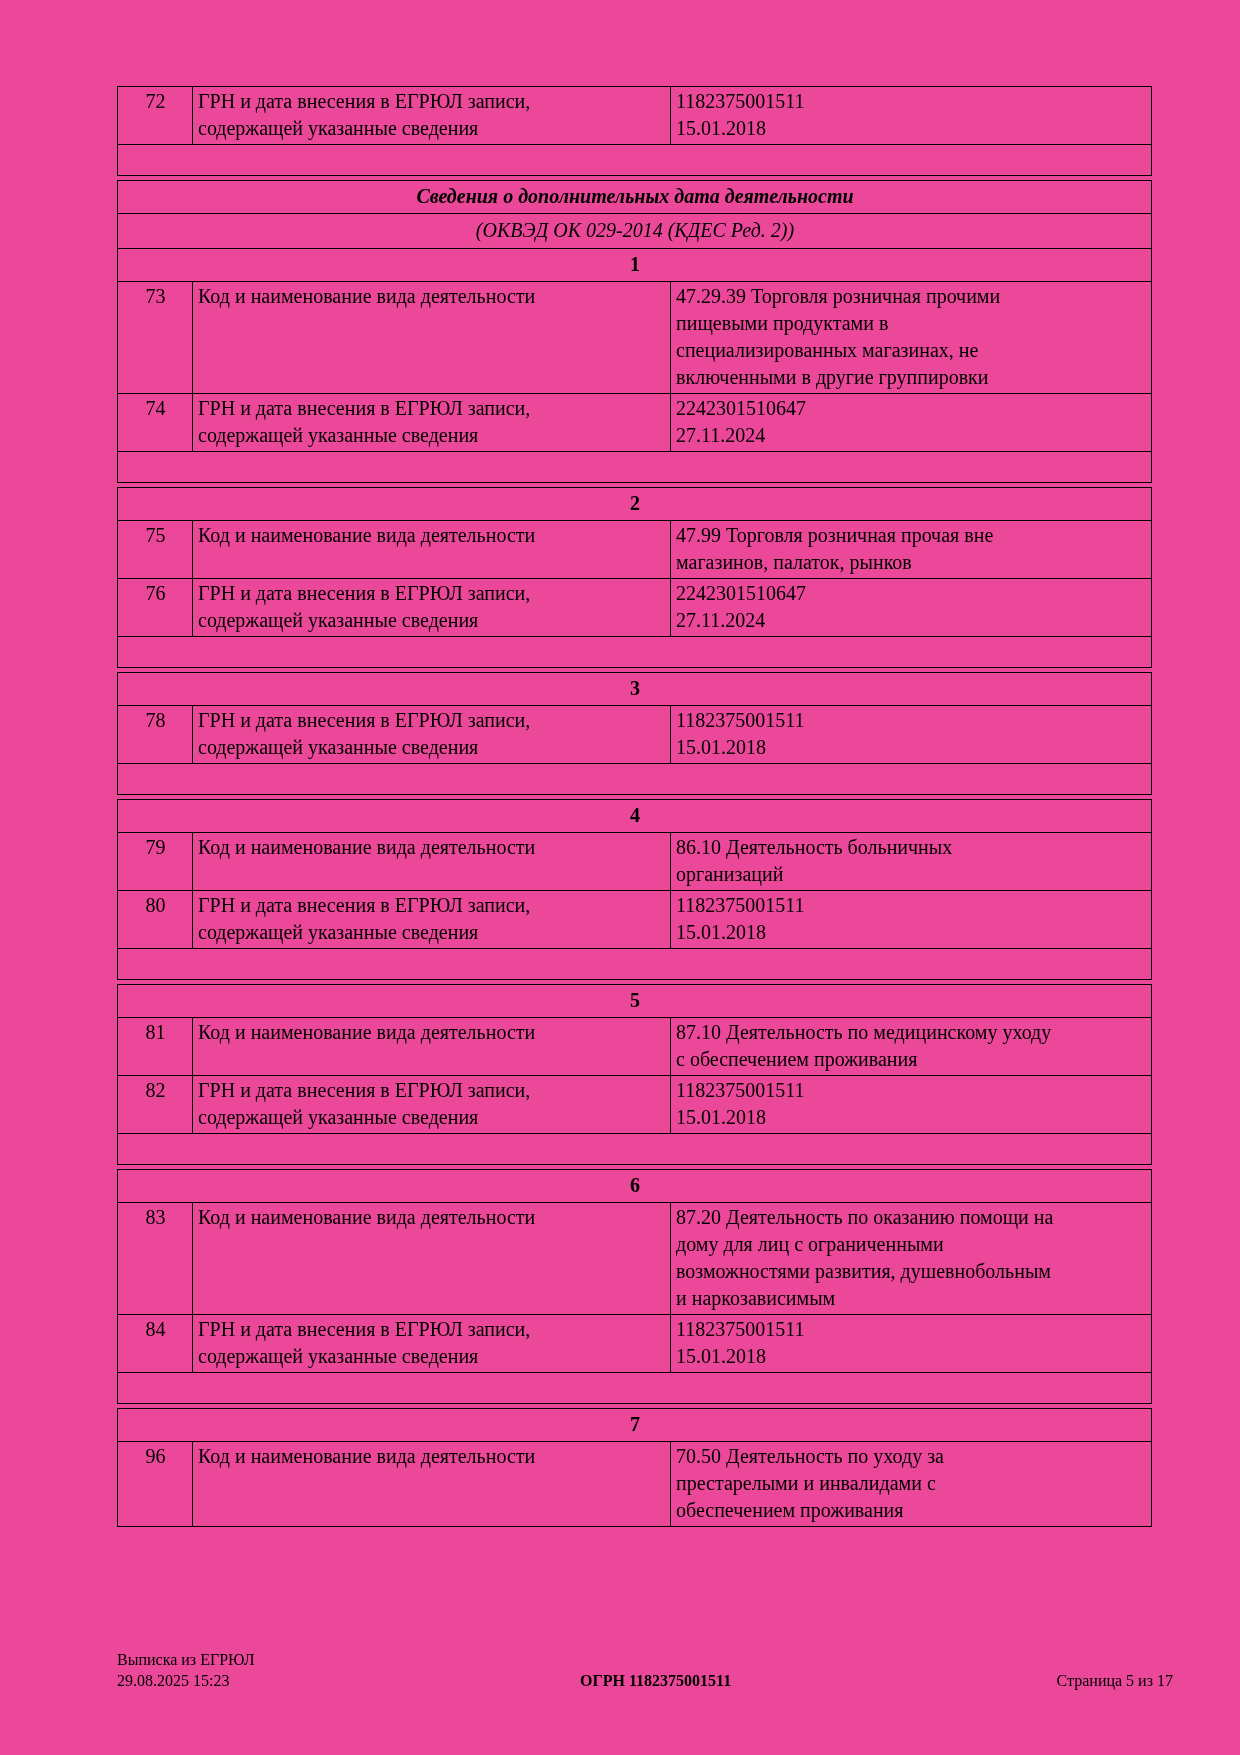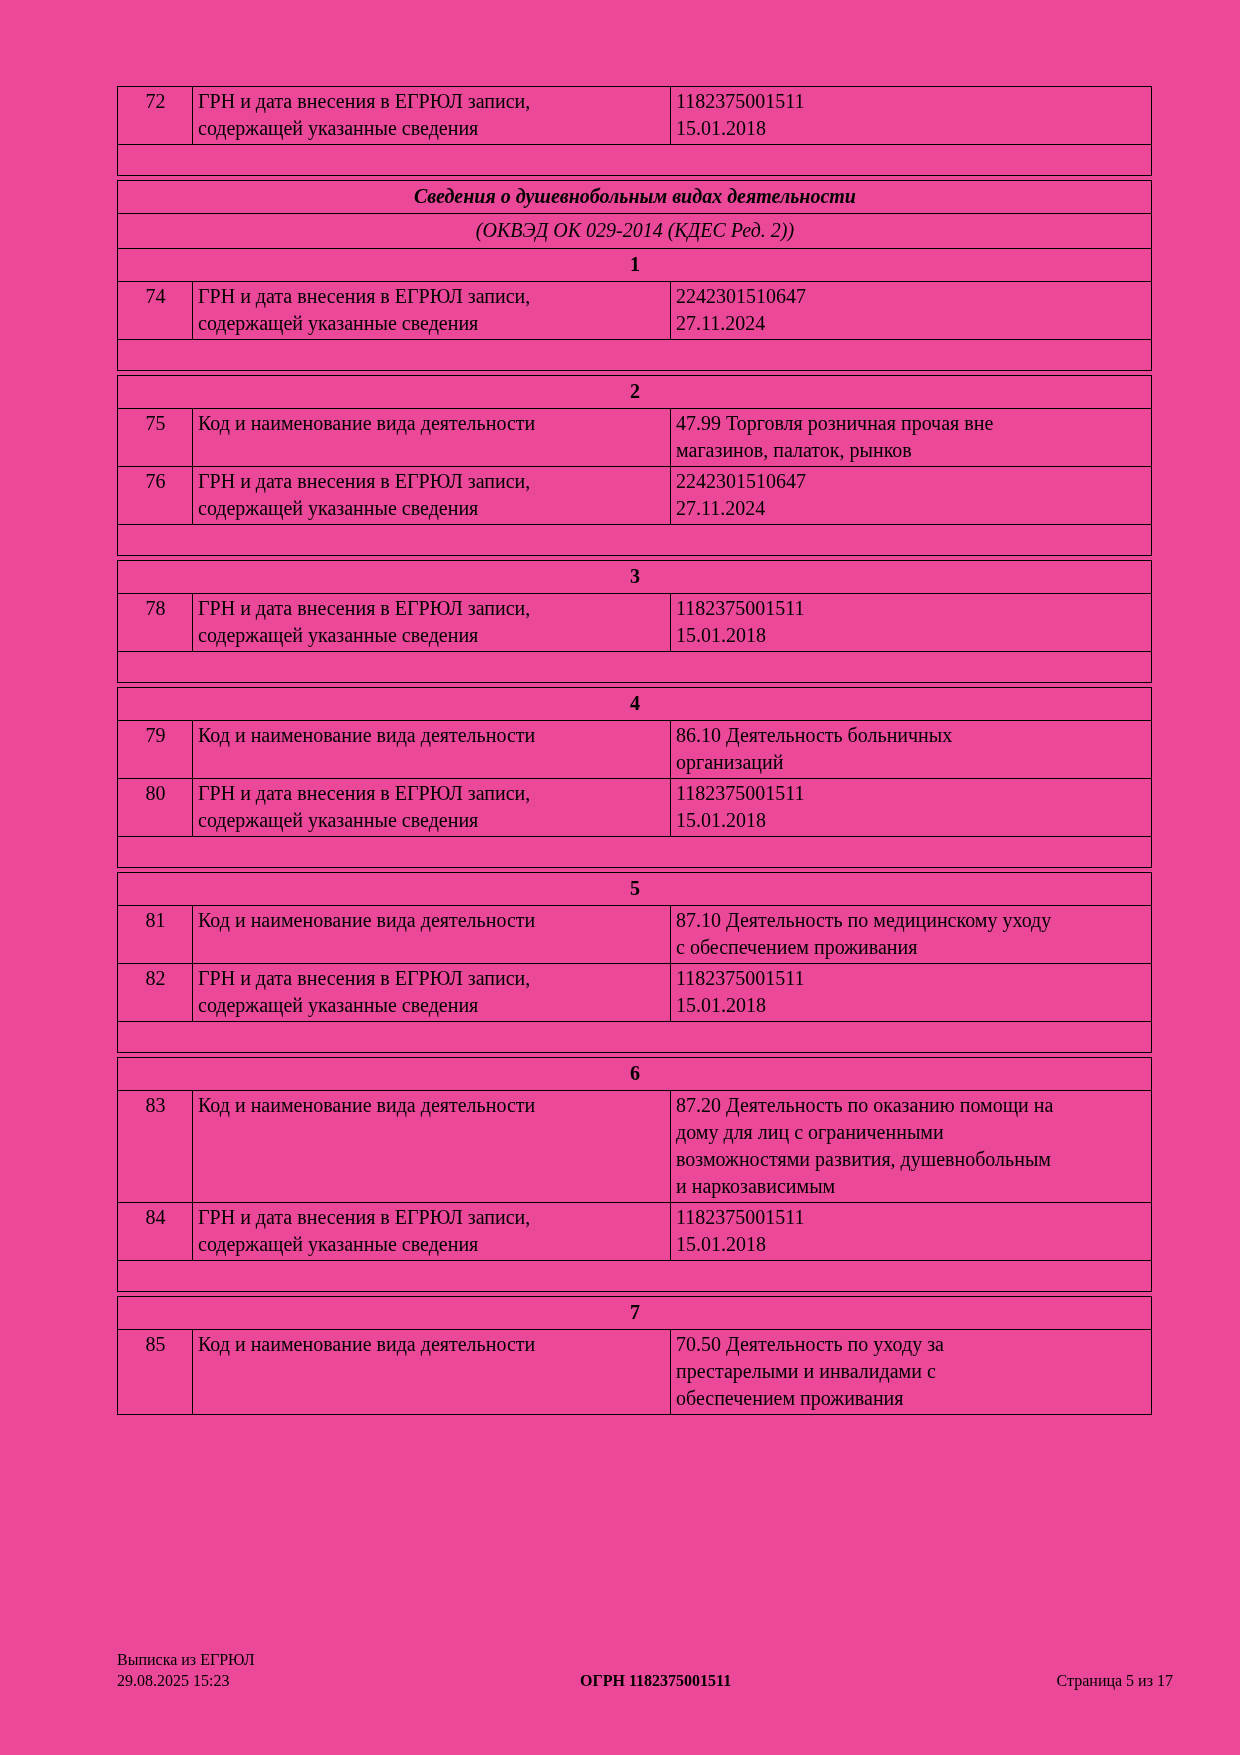--- a/index.html
+++ b/index.html
@@ -108,27 +108,35 @@
 
     <div id="sections">
         <table class="tbl">
           <colgroup>
             <col style="width:75px">
             <col style="width:478px">
             <col>
           </colgroup>
           <tbody>
             <tr class="hdr-title">
-              <td colspan="3">Сведения о душевнобольным видах деятельности</td>
+              <td colspan="3">Сведения о дополнительных дата деятельности</td>
             </tr>
             <tr class="hdr-sub">
               <td colspan="3">(ОКВЭД ОК 029-2014 (КДЕС Ред. 2))</td>
             </tr>
             <tr class="sec-num">
               <td colspan="3">1</td>
+            </tr>
+            <tr>
+              <td class="num">73</td>
+              <td class="lbl">Код и наименование вида деятельности</td>
+              <td class="val">47.29.39 Торговля розничная прочими
+пищевыми продуктами в
+специализированных магазинах, не
+включенными в другие группировки</td>
             </tr>
             <tr>
               <td class="num">74</td>
               <td class="lbl">ГРН и дата внесения в ЕГРЮЛ записи,
 содержащей указанные сведения</td>
               <td class="val">2242301510647
 27.11.2024</td>
             </tr>
             <tr class="spacer">
               <td colspan="3"></td>
@@ -275,21 +283,21 @@
           <colgroup>
             <col style="width:75px">
             <col style="width:478px">
             <col>
           </colgroup>
           <tbody>
             <tr class="sec-num">
               <td colspan="3">7</td>
             </tr>
             <tr>
-              <td class="num">85</td>
+              <td class="num">96</td>
               <td class="lbl">Код и наименование вида деятельности</td>
               <td class="val">70.50 Деятельность по уходу за
 престарелыми и инвалидами с
 обеспечением проживания</td>
             </tr>
           </tbody>
         </table>
       </div>
 
   </div>

